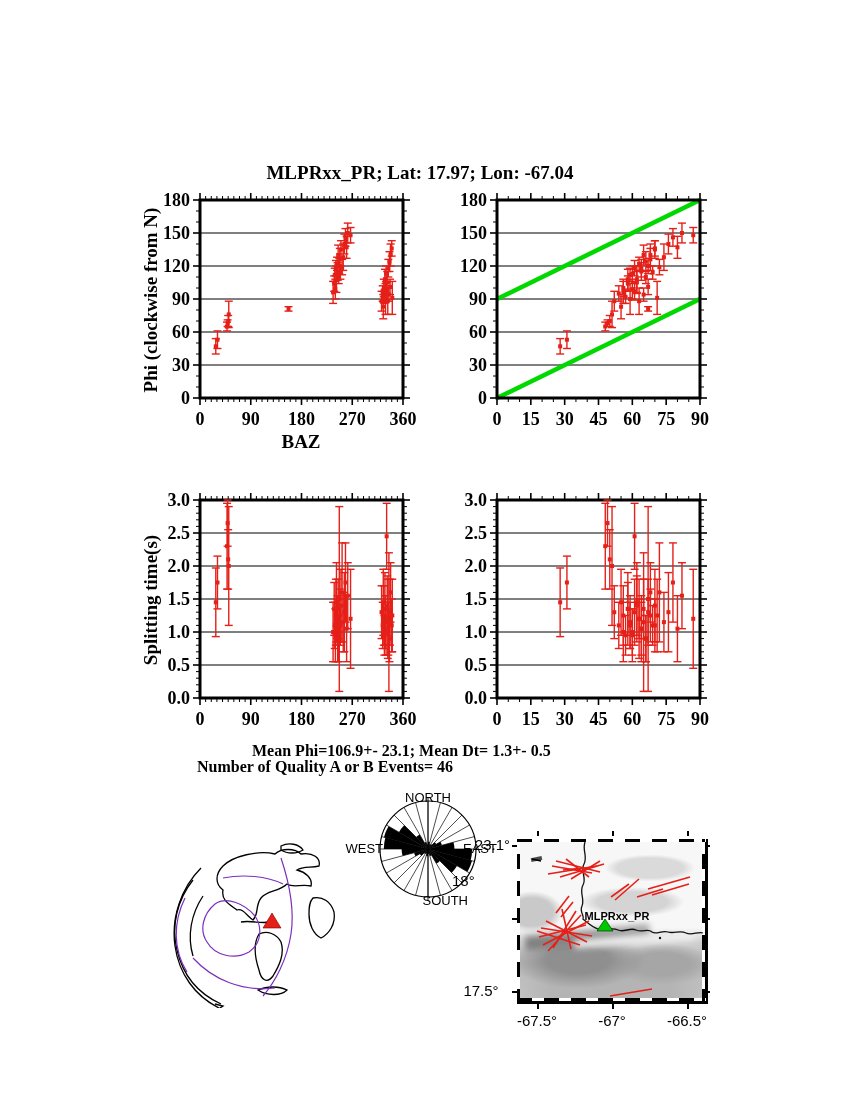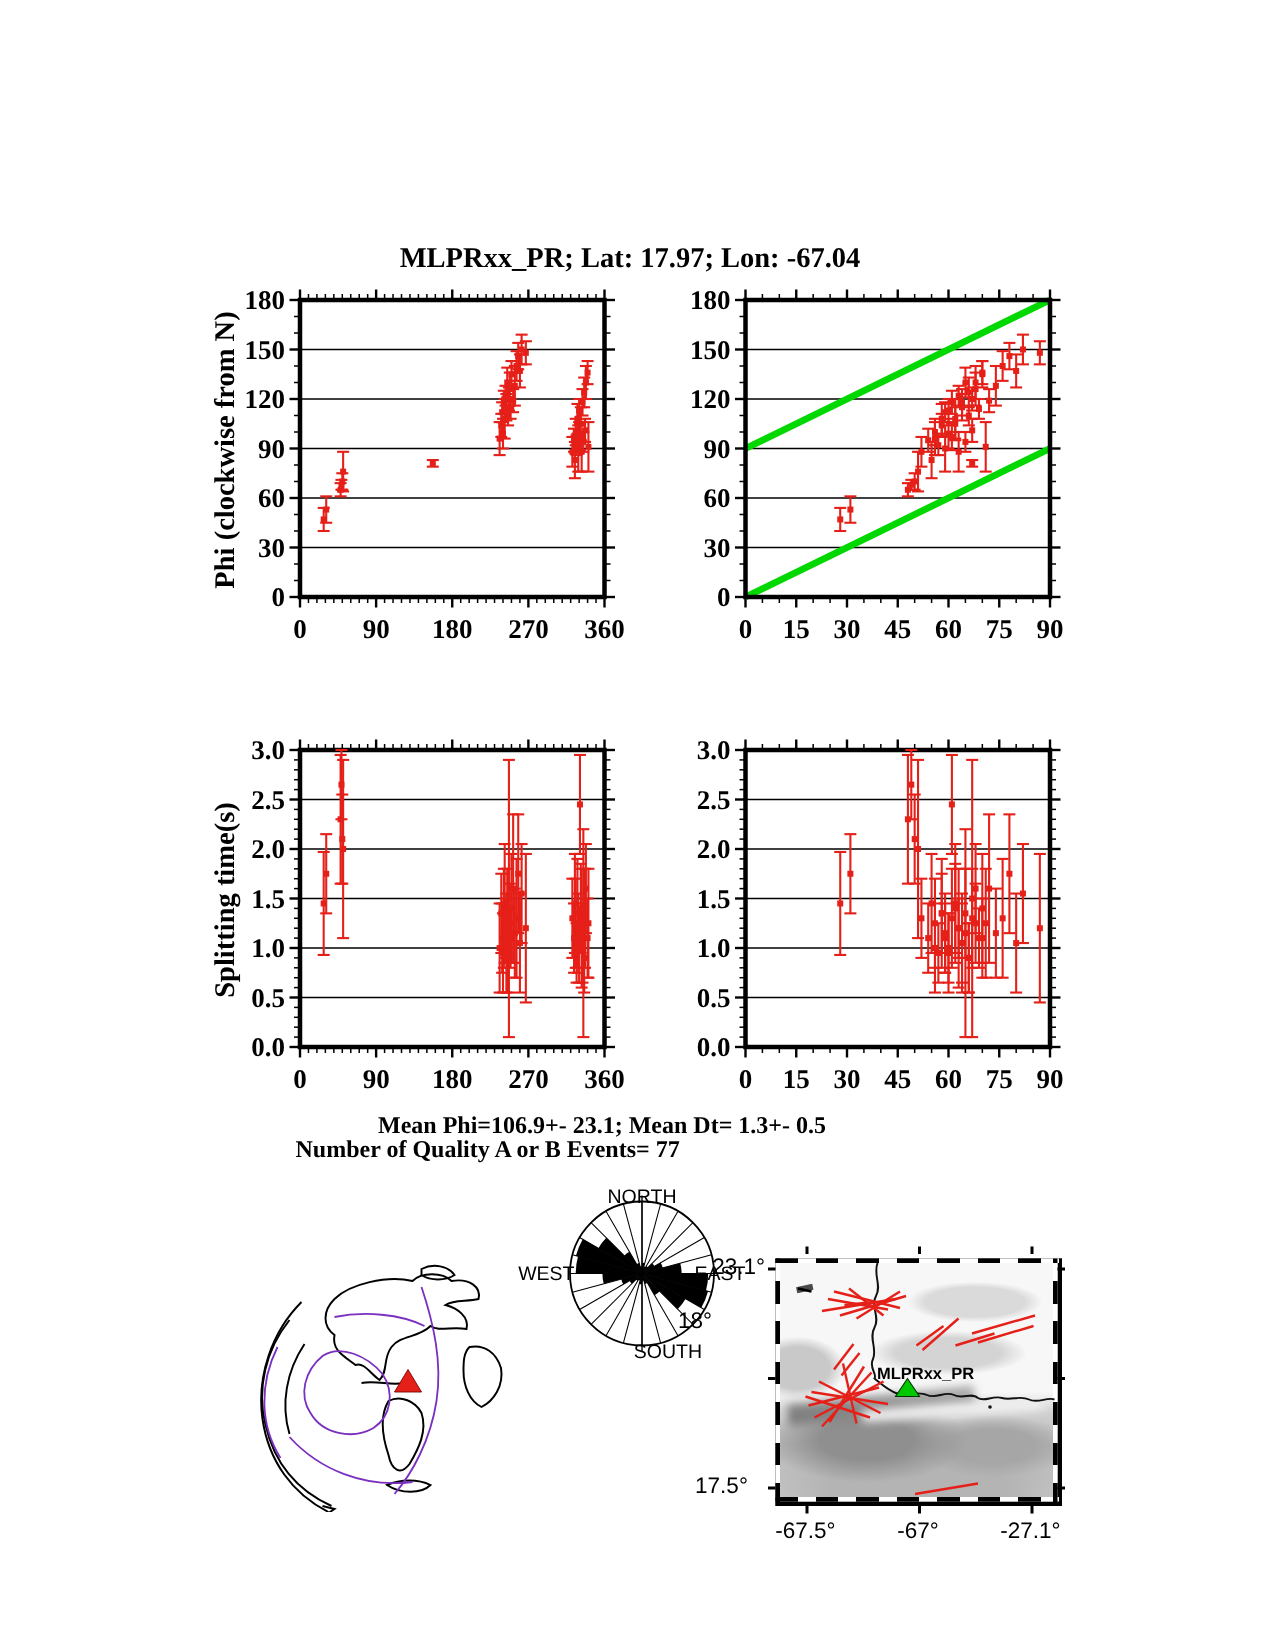--- a/index.html
+++ b/index.html
@@ -35,23 +35,24 @@
 </style>
 </head>
 <body>
 
 <div id="page">
 
   <div class="abs title">MLPRxx_PR; Lat:  17.97;  Lon:  -67.04</div>
 
   <div class="abs ylab" style="left:21px;top:289px;">Phi (clockwise from N)</div>
   <div class="abs ylab" style="left:21px;top:589px;">Splitting time(s)</div>
+  <div class="abs xlab" style="left:201px;top:431px;">BAZ</div>
 
   <div class="abs stats" style="left:252px;top:742px;">Mean Phi=106.9+- 23.1; Mean Dt=  1.3+-  0.5</div>
-  <div class="abs stats" style="left:197px;top:758px;">Number of Quality A or B Events= 77</div>
+  <div class="abs stats" style="left:197px;top:758px;">Number of Quality A or B Events= 46</div>
 
   <div class="abs roselab" style="left:388px;top:790px;width:80px;text-align:center;">NORTH</div>
   <div class="abs roselab" style="left:388px;top:893px;width:80px;text-align:right;">SOUTH</div>
   <div class="abs roselab" style="left:305px;top:841px;width:78px;text-align:right;">WEST</div>
   <div class="abs roselab" style="left:463px;top:841px;">EAST</div>
 
   <svg class="abs" style="left:163px;top:838px;" width="175" height="170">
     <g fill="none" stroke="#000" stroke-width="1.3">
       <path d="M60,28 C70,18 95,12 112,16 C118,10 132,10 138,16 C150,14 158,20 156,28 C148,30 140,28 134,32 C142,34 150,40 148,48 C138,46 130,50 124,46 C116,54 104,52 98,60 C92,68 96,76 90,82 C84,78 80,70 74,72 C66,66 58,62 60,52 C52,46 52,36 60,28 Z"></path>
       <path d="M118,8 C126,4 136,6 140,12 C134,16 124,16 118,12 Z"></path>
@@ -97,21 +98,21 @@
       <div class="abs tickmark" style="left: 705px; top: 918px; width: 5px; height: 2px;"></div>
       <div class="abs tickmark" style="left: 512px; top: 991px; width: 5px; height: 2px;"></div>
       <div class="abs tickmark" style="left: 705px; top: 991px; width: 5px; height: 2px;"></div>
     </div>
   <div id="map-labels">
       <div class="abs maplab" style="left: 452px; top: 836px; width: 58px; text-align: right;">23.1°</div>
       <div class="abs maplab" style="left: 452px; top: 872px; width: 58px; ">18°</div>
       <div class="abs maplab" style="left: 452px; top: 982px; width: 58px; text-align: center;">17.5°</div>
       <div class="abs maplab" style="left: 497px; top: 1012px; width: 80px; text-align: center;">-67.5°</div>
       <div class="abs maplab" style="left: 572px; top: 1012px; width: 80px; text-align: center;">-67°</div>
-      <div class="abs maplab" style="left: 647px; top: 1012px; width: 80px; text-align: center;">-27.1°</div>
+      <div class="abs maplab" style="left: 647px; top: 1012px; width: 80px; text-align: center;">-66.5°</div>
     </div>
 
   <div class="abs stationlab" style="left:566px;top:910px;width:80px;text-align:center;">MLPRxx_PR</div>
 
   <svg class="abs" id="overlay" width="850" height="1100">
       <g>
         <line x1="200" y1="365" x2="403" y2="365" stroke="#000" stroke-width="1"></line>
         <line x1="200" y1="332" x2="403" y2="332" stroke="#000" stroke-width="1"></line>
         <line x1="200" y1="299" x2="403" y2="299" stroke="#000" stroke-width="1"></line>
         <line x1="200" y1="266" x2="403" y2="266" stroke="#000" stroke-width="1"></line>

